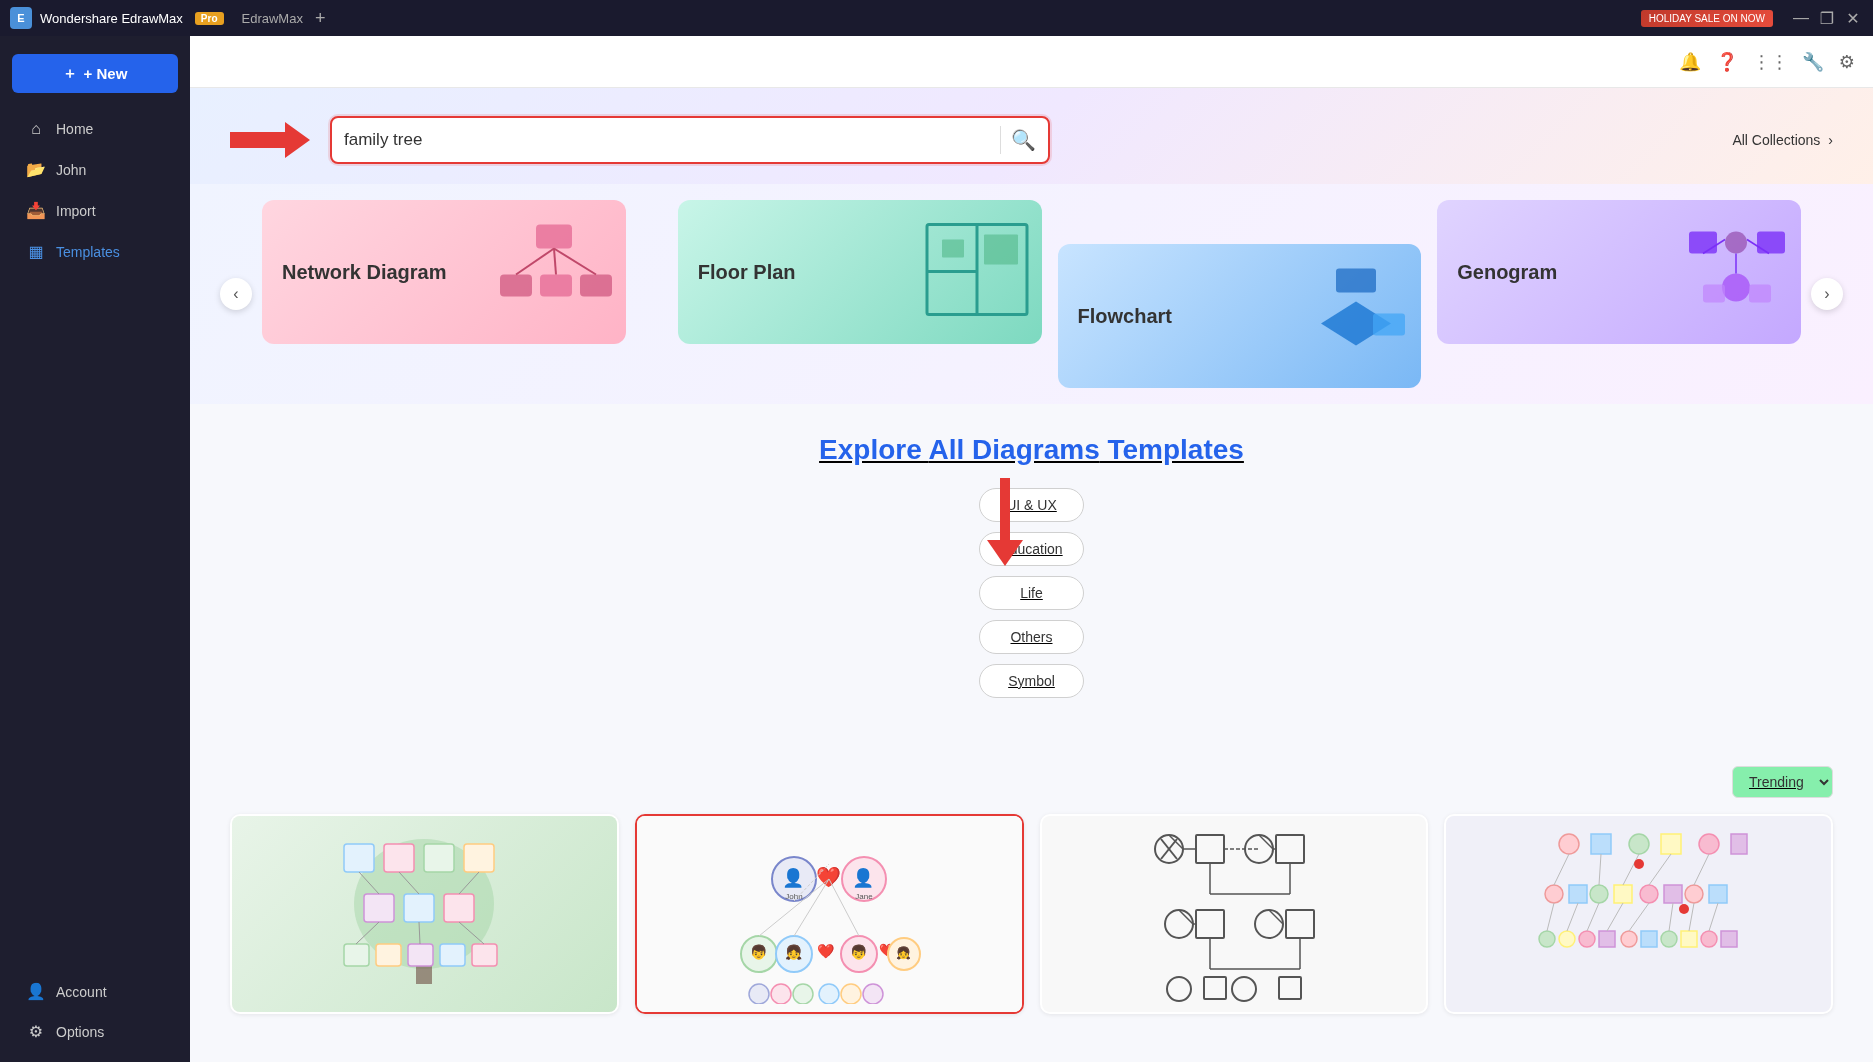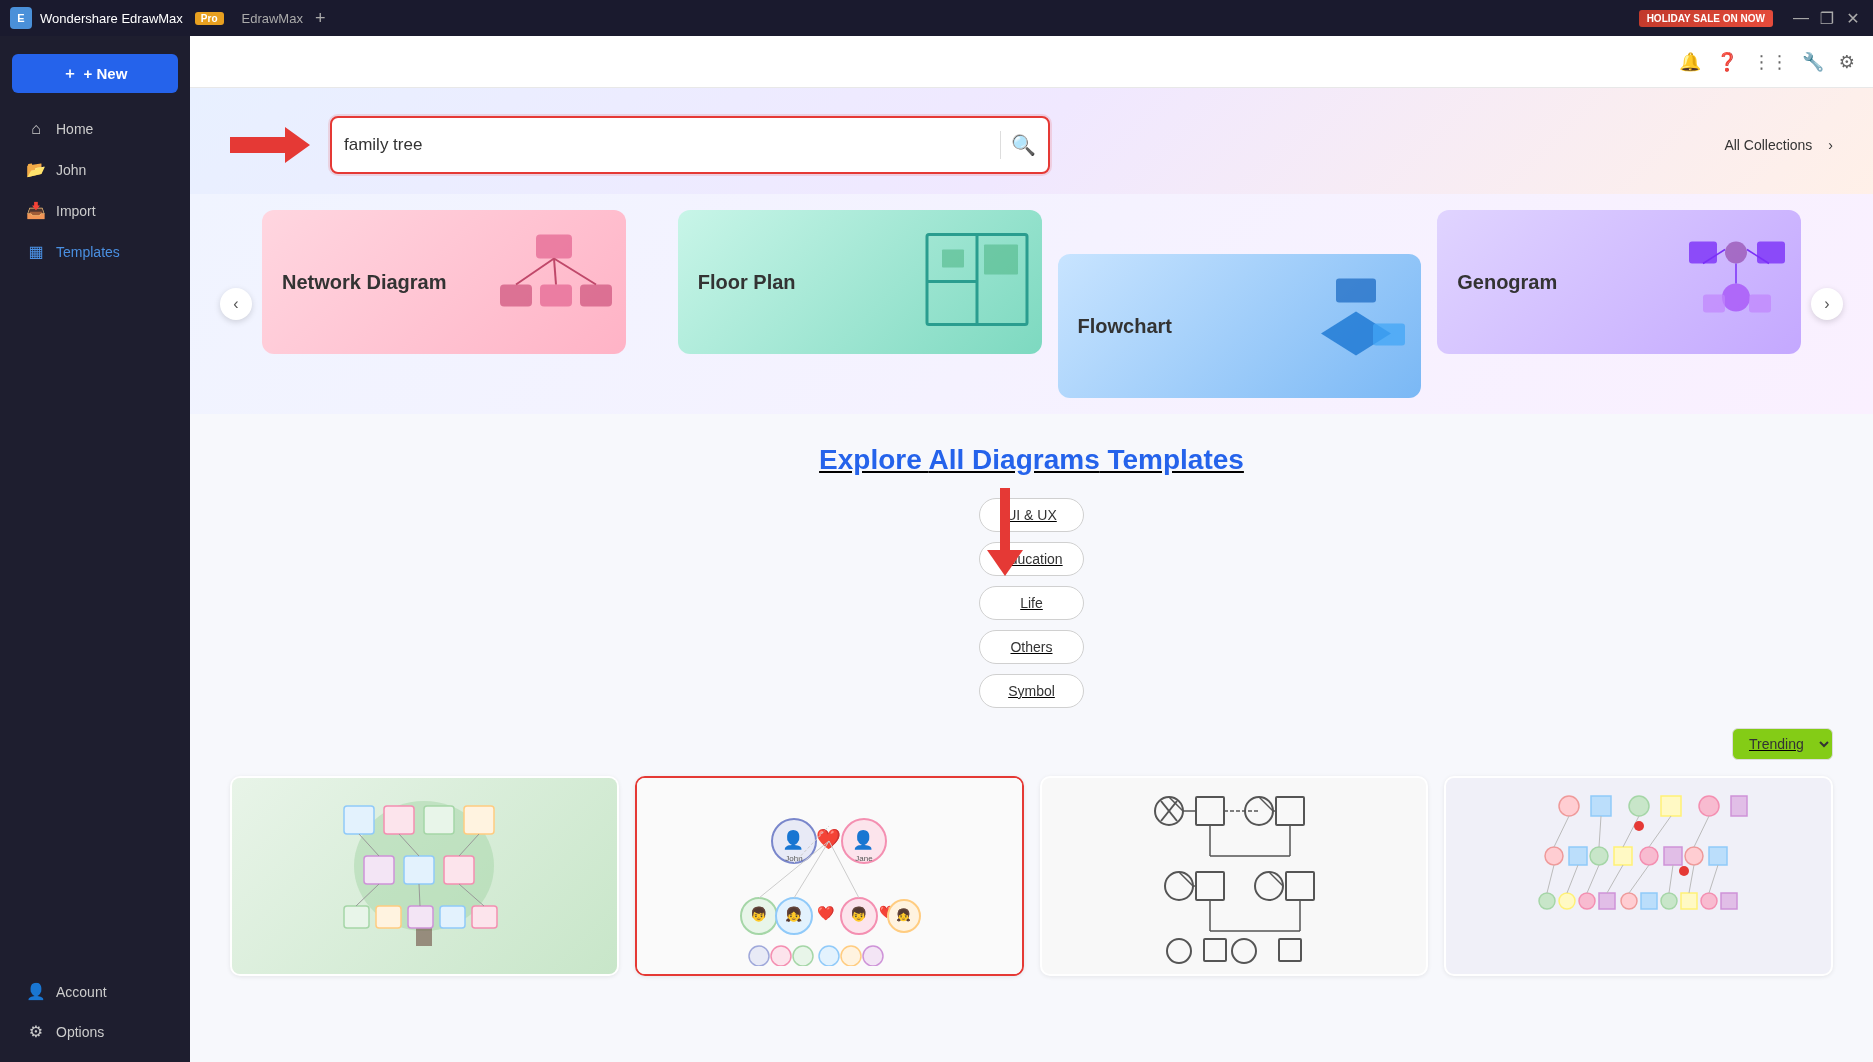--- a/index.html
+++ b/index.html
@@ -29,21 +29,21 @@
       background: #e8a020;
       color: white; font-size: 10px; font-weight: bold;
       padding: 1px 6px; border-radius: 3px; margin-left: 4px;
     }
     .titlebar-add-tab {
       color: #aaa; font-size: 18px; cursor: pointer; margin-left: 4px;
     }
     .titlebar-spacer { flex: 1; }
     .titlebar-holiday {
       background: linear-gradient(135deg, #c0392b, #e74c3c);
-      color: white; font-size: 10px; font-weight: bold;
+      color: white; font-size: 10px; font-weight: normal;
       padding: 3px 8px; border-radius: 3px;
     }
     .titlebar-controls {
       display: flex; gap: 6px; margin-left: 10px;
     }
     .titlebar-ctrl {
       color: #aaa; font-size: 16px; cursor: pointer; width: 20px; text-align: center;
     }
 
     
@@ -120,34 +120,34 @@
     }
     .search-box-wrapper {
       flex: 1;
       max-width: 720px;
       border: 2.5px solid #e53935;
       border-radius: 8px;
       background: white;
       display: flex;
       align-items: center;
       padding: 0 12px;
-      height: 58px;
+      height: 48px;
       box-shadow: 0 0 0 2px rgba(229,57,53,0.15);
     }
     .search-input {
       flex: 1; border: none; outline: none; font-size: 17px; color: #333;
       background: transparent;
     }
     .search-divider { width: 1px; height: 28px; background: #ddd; margin: 0 10px; }
     .search-btn {
       background: none; border: none; cursor: pointer; color: #555; font-size: 20px;
     }
     .search-collections-link {
       margin-left: auto;
-      color: #333; font-size: 14px; display: flex; align-items: center; gap: 16px; cursor: pointer;
+      color: #333; font-size: 14px; display: flex; align-items: center; gap: 8px; cursor: pointer;
     }
 
     
     .diagram-cards-row {
       display: flex;
       align-items: center;
       gap: 0;
       padding: 16px 30px;
       background: linear-gradient(135deg, #f0f4ff 0%, #faf0ff 100%);
       position: relative;
@@ -213,21 +213,21 @@
     }
     .filter-pills-row2 { margin-bottom: 20px; }
 
     
     .sort-row {
       display: flex; justify-content: flex-end; margin-bottom: 16px;
     }
     .sort-select {
       border: 1px solid #ddd; border-radius: 6px;
       padding: 6px 12px; font-size: 14px; color: #333;
-      background: #84cc16; cursor: pointer;
+      background: #86efac; cursor: pointer; margin-top: 48px;
     }
 
     
     .template-grid {
       display: grid;
       grid-template-columns: repeat(4, 1fr);
       gap: 16px;
     }
     .template-card {
       background: white;

